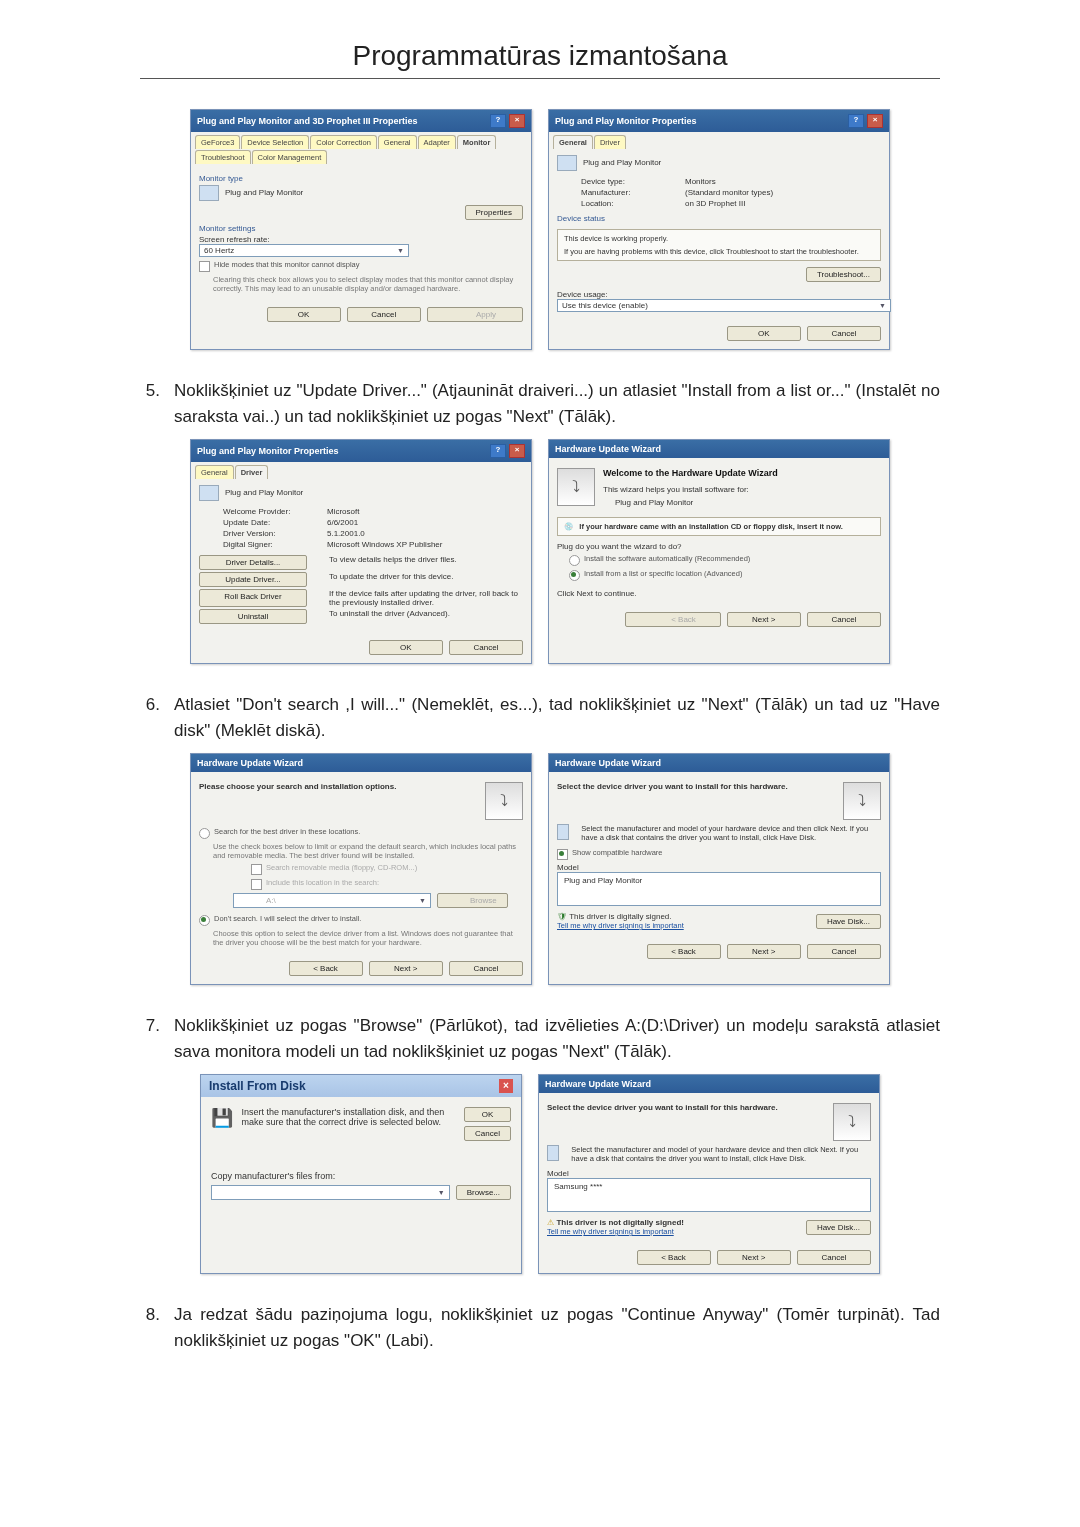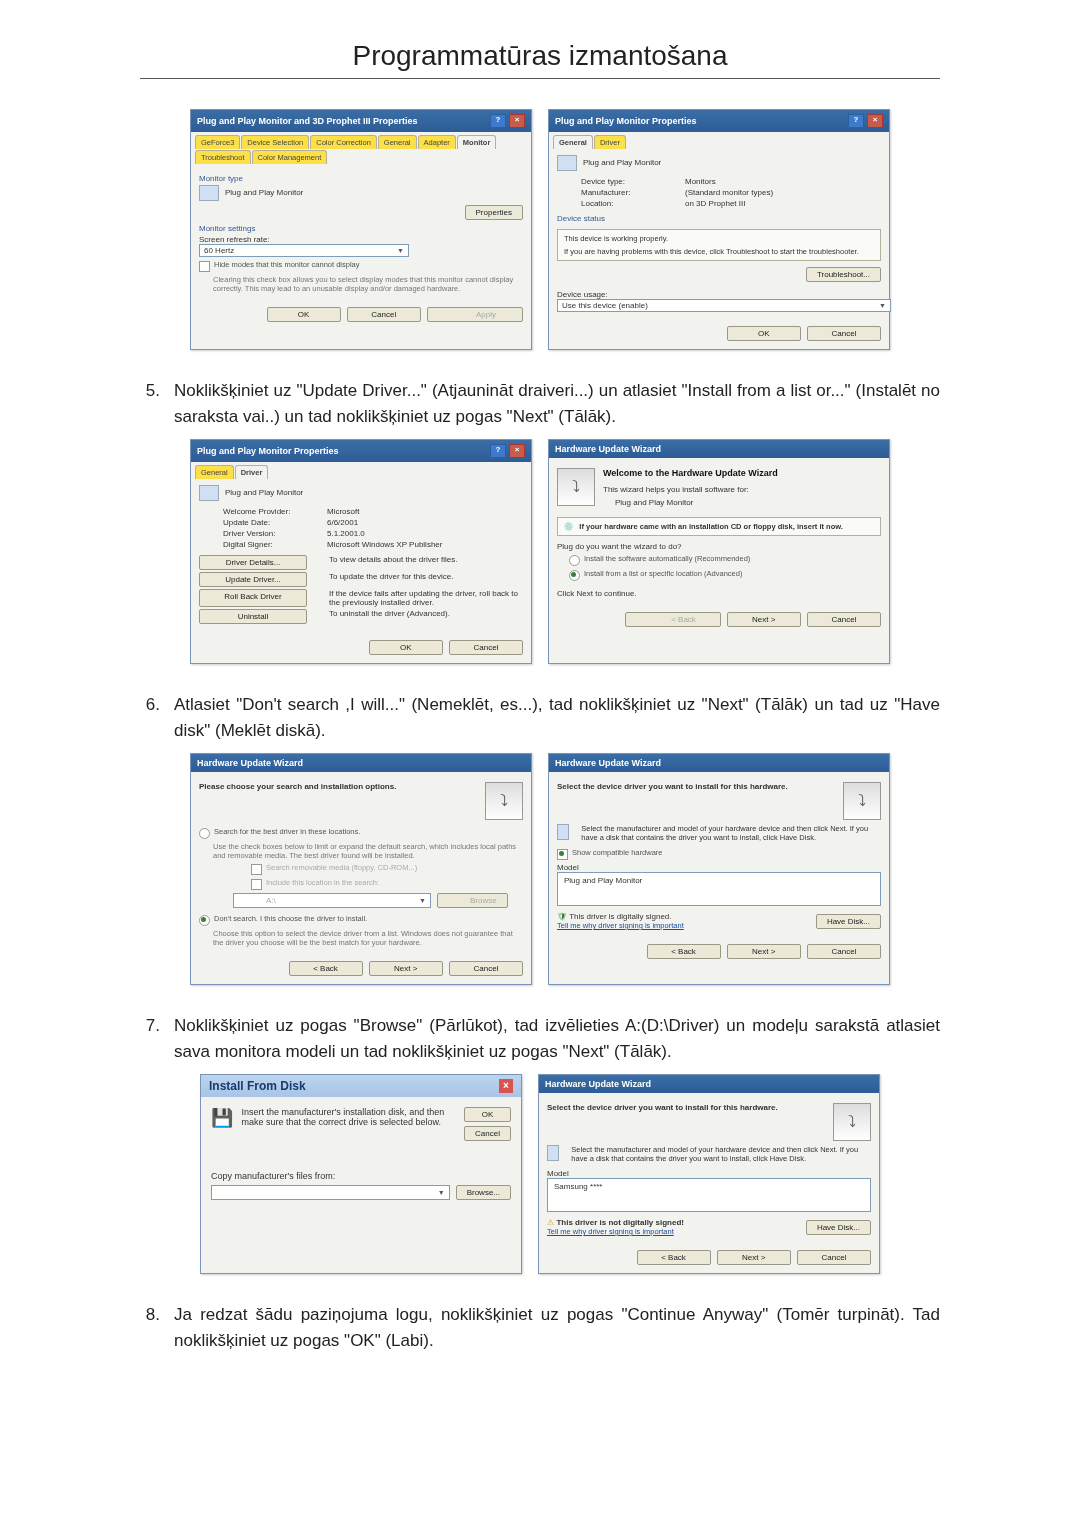--- a/index.html
+++ b/index.html
@@ -63,21 +63,21 @@
   }
   .titlebar .btn.help { background:#3e7ac9; border-color:#2a5fa3;}
   .tabrow {
     display: flex;
     flex-wrap: wrap;
     gap: 1px;
     padding: 3px 4px 0 4px;
     font-size: 7.5px;
   }
   .tab {
-    background: #fde047;
+    background: #fef9c3;
     border: 1px solid #b5b09b;
     border-bottom: none;
     padding: 2px 5px;
     border-radius: 3px 3px 0 0;
     color: #444;
   }
   .tab.active { background:#f2f2ee; font-weight:bold;}
   .body {
     padding: 6px 8px 8px 8px;
   }
@@ -284,21 +284,21 @@
               <span class="lbl">Driver Version:</span>
               <span>5.1.2001.0</span>
             </div>
           <div class="field">
               <span class="lbl">Digital Signer:</span>
               <span>Microsoft Windows XP Publisher</span>
             </div>
         </div>
         <div class="field">
             <span class="xpbtn" style="width:86px;">Driver Details...</span>
-            <span style="flex:1;padding-left:8px;">To view details about the driver files.</span>
+            <span style="flex:1;padding-left:8px;">To view details helps the driver files.</span>
           </div>
         <div class="field">
             <span class="xpbtn" style="width:86px;">Update Driver...</span>
             <span style="flex:1;padding-left:8px;">To update the driver for this device.</span>
           </div>
         <div class="field">
             <span class="xpbtn" style="width:86px;">Roll Back Driver</span>
             <span style="flex:1;padding-left:8px;">If the device fails after updating the driver, roll back to the previously installed driver.</span>
           </div>
         <div class="field">
@@ -380,21 +380,21 @@
           </div>
         <div style="margin-left:34px;display:flex;gap:6px;">
           <div class="select disabled" style="width:160px;">
               <span>A:\</span>
               <span class="chev">▼</span>
             </div>
           <span class="xpbtn disabled">Browse</span>
         </div>
         <div class="chk radio" style="margin-top:6px;">
             <span class="box checked"></span>
-            <span>Don't search. I this choose the driver to install.</span>
+            <span>Don't search. I will select the driver to install.</span>
           </div>
         <div style="margin-left:14px;color:#777;font-size:7.5px;">Choose this option to select the device driver from a list. Windows does not guarantee that the driver you choose will be the best match for your hardware.</div>
       </div>
       <div class="footer-btns">
         <span class="xpbtn">&lt; Back</span>
         <span class="xpbtn">Next &gt;</span>
         <span class="xpbtn">Cancel</span>
       </div>
     </div>
 

